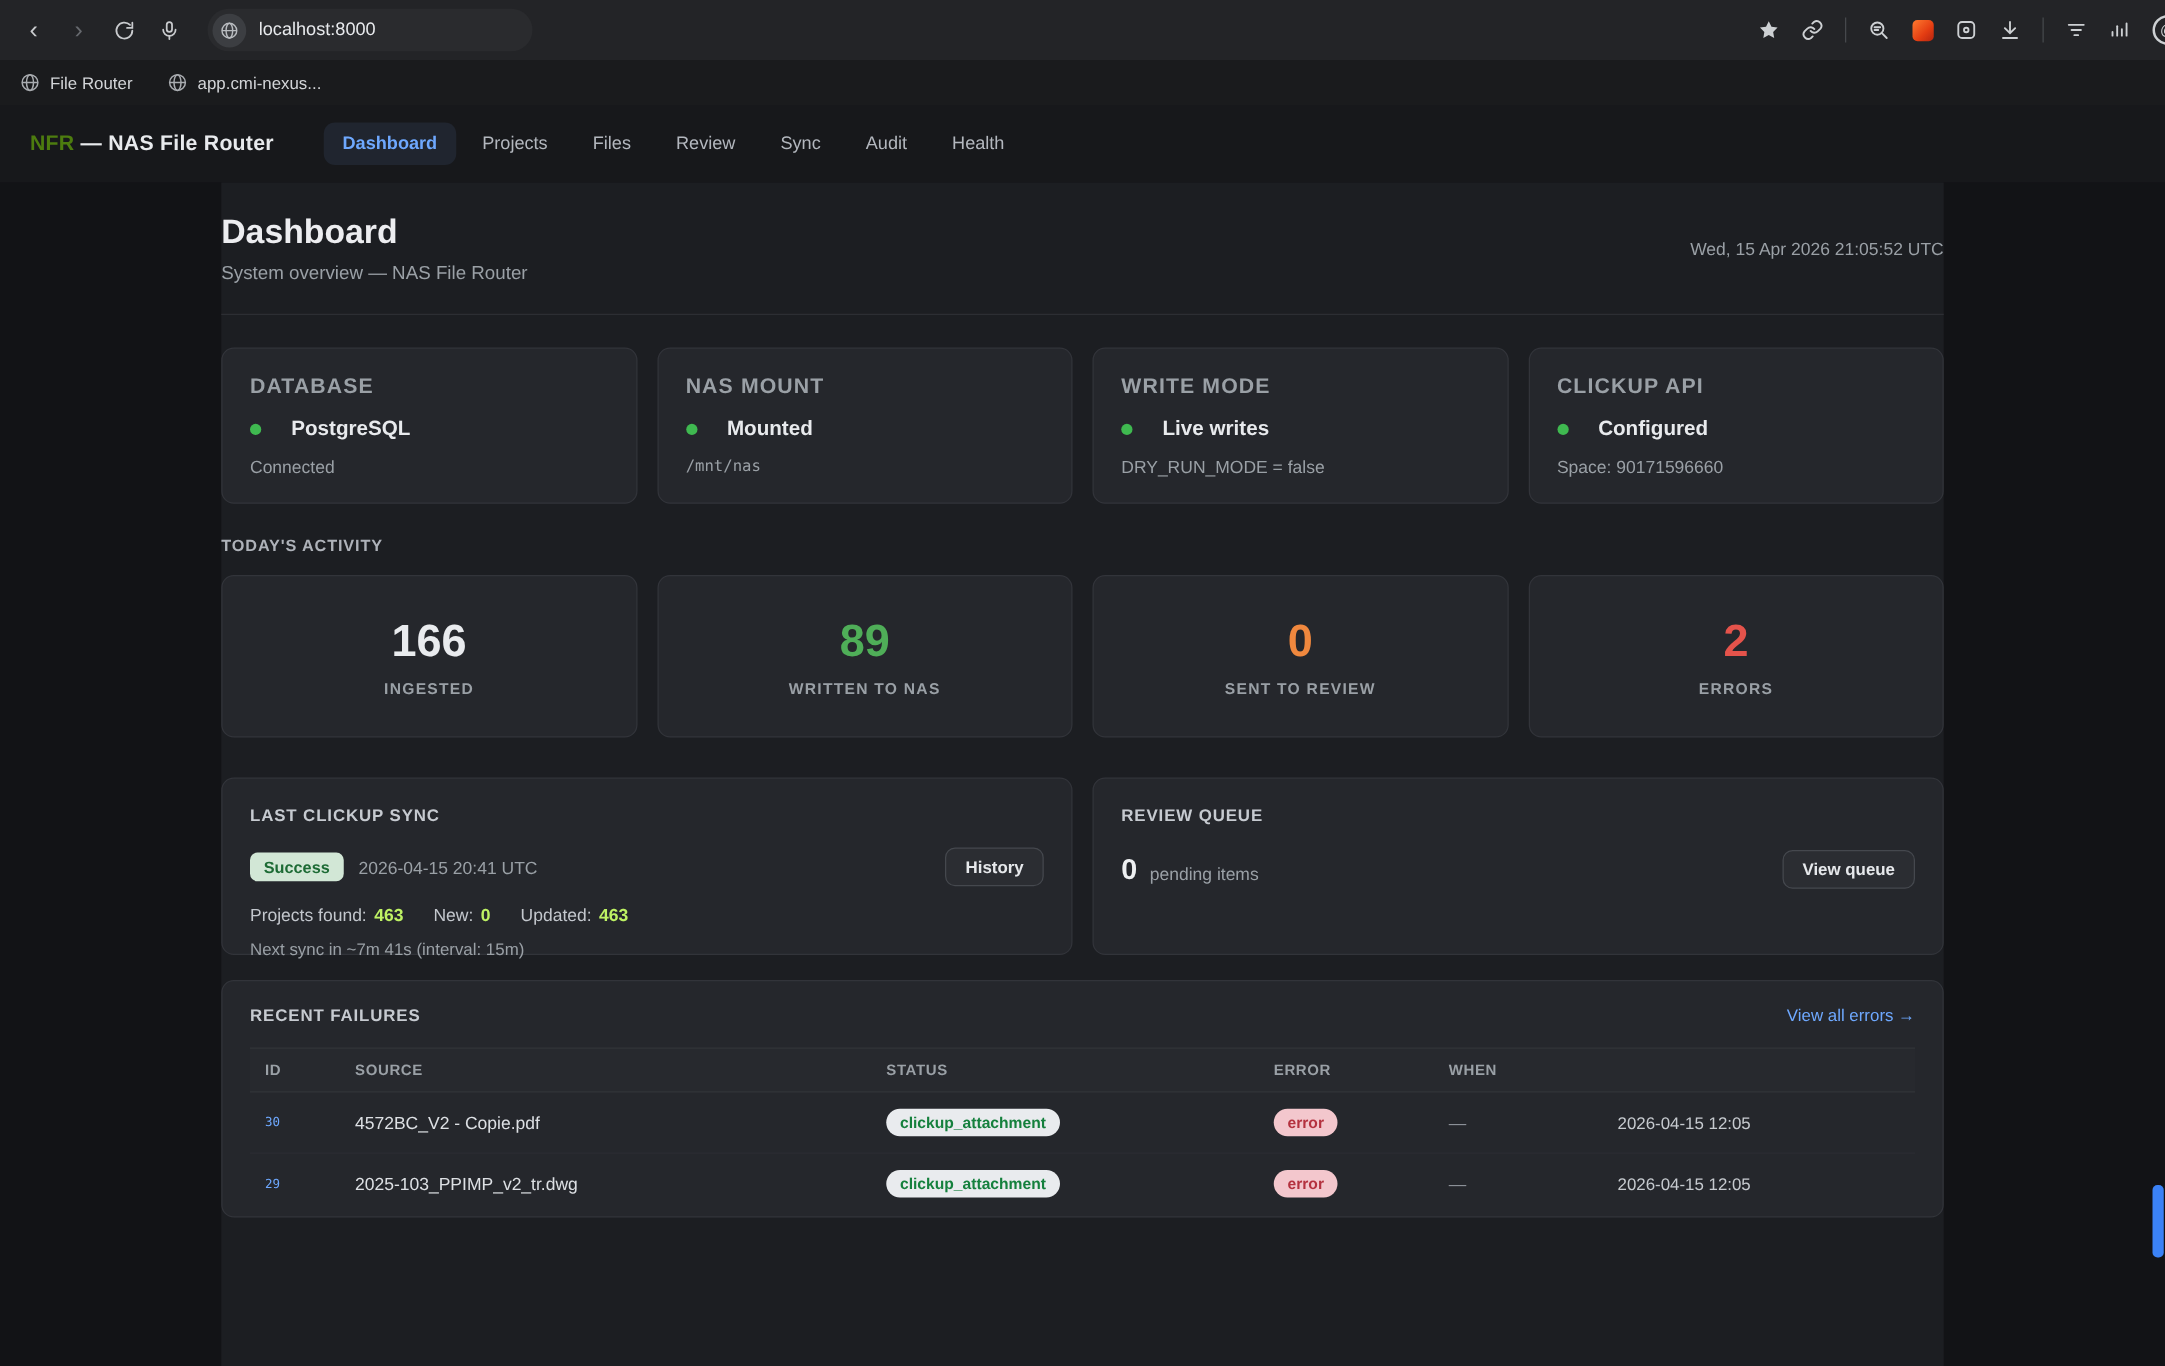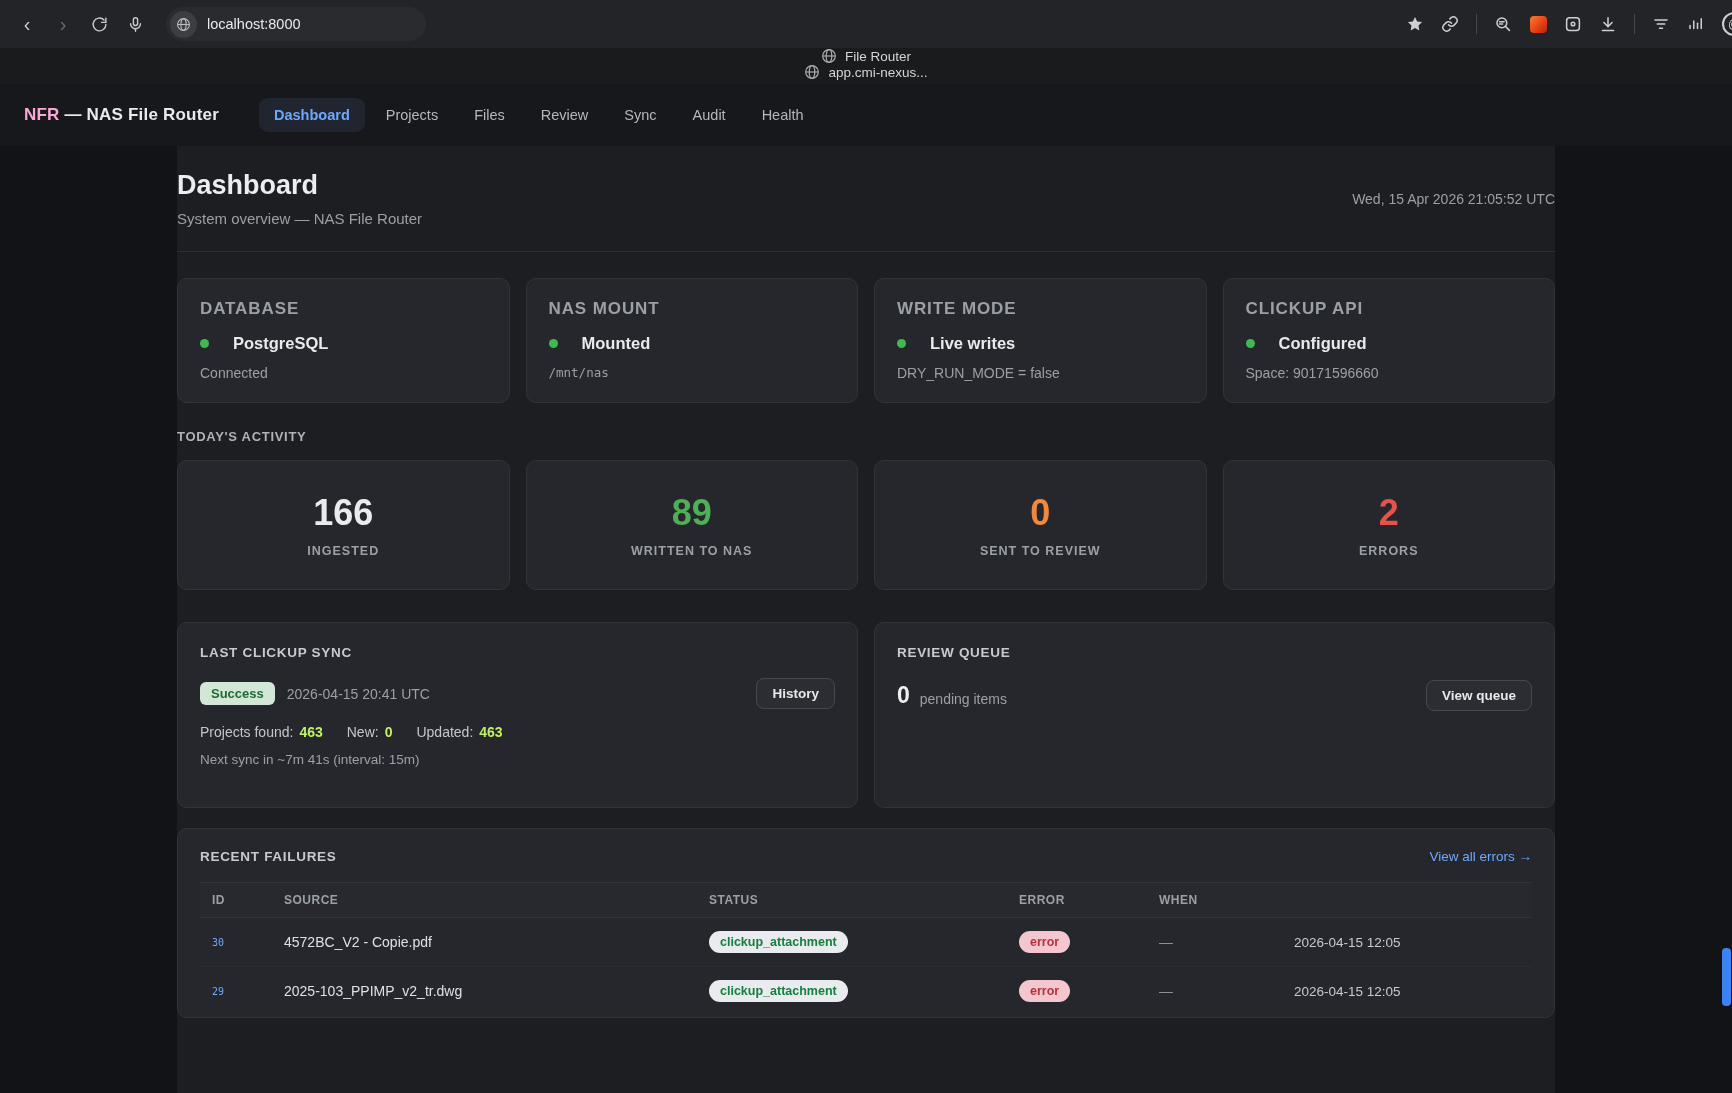--- a/index.html
+++ b/index.html
@@ -50,31 +50,31 @@
   }
   .avatar-cut {
     width: 24px; height: 24px; border-radius: 50%;
     border: 2px solid #cdd0d3; margin-right: -14px; flex: none;
     display: flex; align-items: center; justify-content: center;
     font-size: 12px; color: #cdd0d3;
   }
   
   .bookmarks {
     height: 36px; background: #1a1b1d;
-    display: flex; align-items: center; padding: 0 16px; flex-direction: column;
+    display: flex; align-items: center; gap: 28px; padding: 0 16px;
   }
   .bm-item { display: flex; align-items: center; gap: 8px; color: #d3d5d8; font-size: 13.5px; cursor: pointer; }
   .bm-item svg { width: 16px; height: 16px; color: #a9acb0; }
   
   .appheader {
     height: 62px; background: #17181b;
     display: flex; align-items: center; padding: 0 24px; gap: 40px;
   }
   .brand { font-size: 17px; font-weight: bold; color: #e8eaed; letter-spacing: .2px; }
-  .brand .nfr { color: #f9a8d4; }
+  .brand .nfr { color: #4d7c0f; }
   .topnav { display: flex; align-items: center; gap: 6px; }
   .nav-item {
     padding: 9px 15px; border-radius: 9px; font-size: 14.5px;
     color: #b3b7be; cursor: pointer; white-space: nowrap;
   }
   .nav-item.active { color: #6ea8fe; background: #20252f; font-weight: 700; }
   
   .page { height: 947px; background: #121316; }
   .container {
     width: 1378px; margin: 0 auto; background: #1c1e22;
@@ -98,21 +98,21 @@
   .s-detail { margin-top: 12px; font-size: 14px; color: #9aa0a6; }
   .s-detail.mono { font-family: "DejaVu Sans Mono", monospace; font-size: 12.5px; }
   
   .section-label { margin-top: 26px; font-size: 13px; font-weight: 700; letter-spacing: .7px; color: #aeb2b9; }
   .metric-grid { margin-top: 16px; }
   .m-card { height: 130px; display: flex; flex-direction: column; align-items: center; justify-content: center; }
   .m-value { font-size: 36px; font-weight: 700; }
   .m-label { margin-top: 10px; font-size: 12.5px; font-weight: 600; letter-spacing: 1px; color: #9aa0a6; }
   
   .two-grid { margin-top: 32px; }
-  .info-card { height: 186px; padding: 22px; }
+  .info-card { height: 142px; padding: 22px; }
   .card-title { font-size: 13.5px; font-weight: 700; letter-spacing: .7px; color: #c6cad0; }
   .sync-row { margin-top: 18px; display: flex; align-items: center; gap: 12px; }
   .badge-success {
     background: #d2e7d6; color: #1d6b35; font-size: 13px; font-weight: 600;
     padding: 4px 11px; border-radius: 6px;
   }
   .sync-time { font-size: 14px; color: #9aa0a6; }
   .btn {
     margin-left: auto; background: #2b2d32; border: 1px solid #45484e;
     color: #e6e8eb; border-radius: 8px; padding: 7px 15px;

